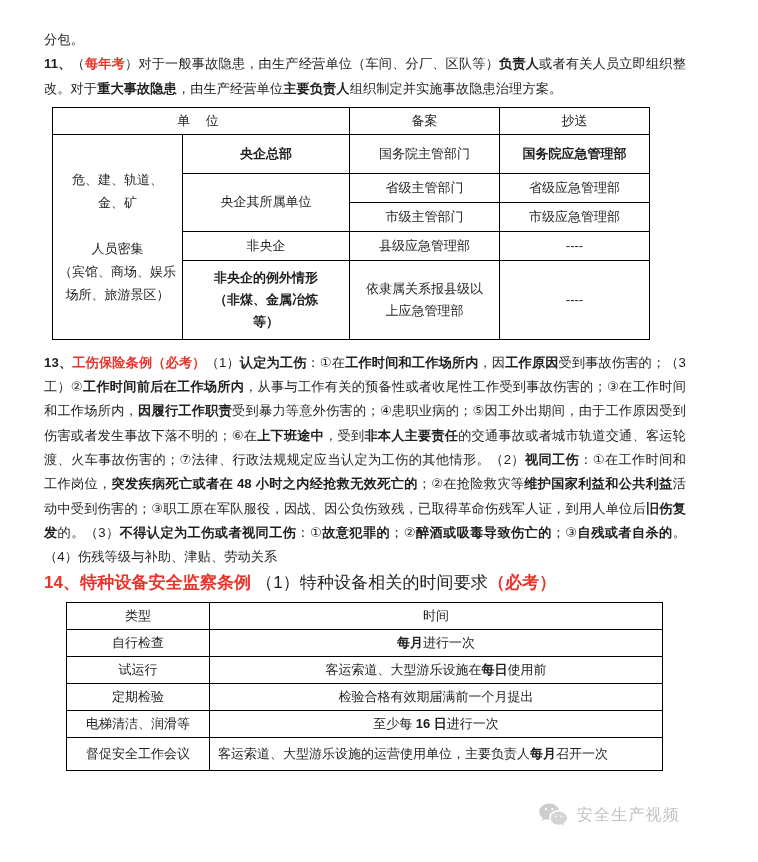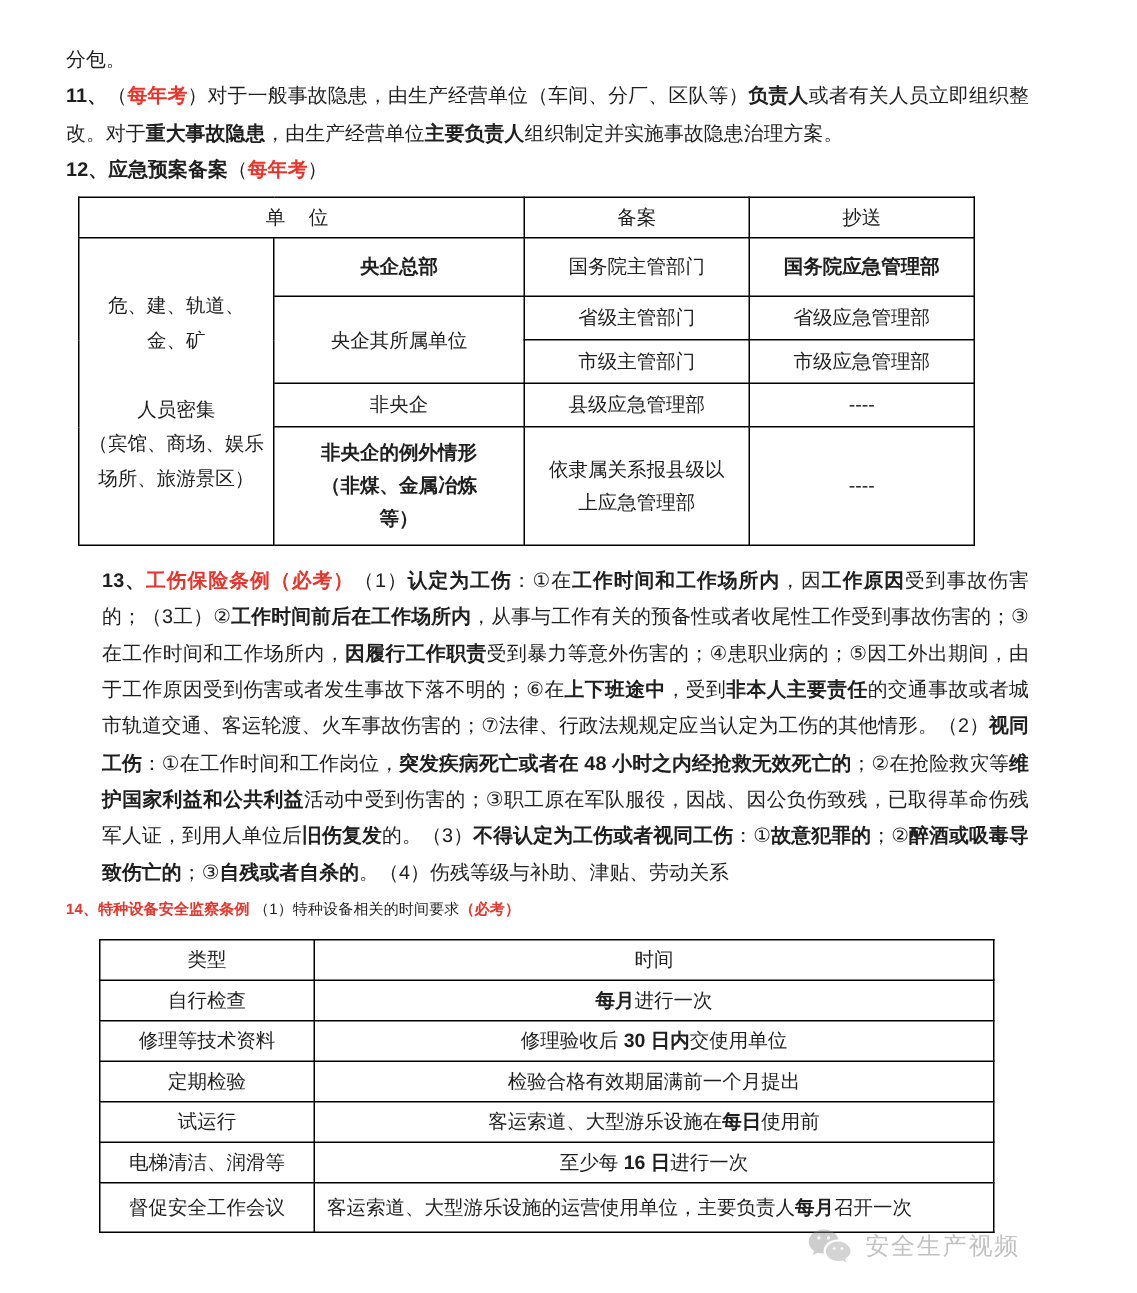--- a/index.html
+++ b/index.html
@@ -75,28 +75,28 @@
     width: 596px;
     margin: 7px 0 0 22px;
   }
   #table-special-equipment .c0 { width: 143px; }
   #table-special-equipment .c1 { width: 453px; }
   #table-special-equipment td { padding: 3px 4px; }
 
   
   .gap-after-table-12 { height: 11px; }
 
-  .section-13 { margin-top: 0px; margin-left: 24px; }
-  .section-14-title { margin-top: 1px; font-size: 10px; line-height: 24.3px; }
+  .section-13 { margin-top: 0px; }
+  .section-14-title { margin-top: 1px; font-size: 17px; line-height: 24.3px; }
 
   
   .footer-brand {
     position: absolute;
     right: 24px;
-    bottom: 18px;
+    bottom: 34px;
     display: flex;
     align-items: center;
     gap: 9px;
     opacity: 0.42;
   }
   .footer-brand .wechat-mark {
     width: 30px;
     height: 26px;
     position: relative;
     flex: 0 0 auto;
@@ -112,21 +112,20 @@
 </head>
 <body>
 
 <div class="page">
   <div class="content">
 
     <p class="para lead"><span>分包。</span></p>
 
     <p class="para"><span class="b">11、</span><span>（</span><span class="redb">每年考</span><span>）</span><span>对于一般事故隐患，由生产经营单位（车间、分厂、区队等）</span><span class="b">负责人</span><span>或者有关人员立即组织整改。</span><span>对于</span><span class="b">重大事故隐患</span><span>，由生产经营单位</span><span class="b">主要负责人</span><span>组织制定并实施事故隐患治理方案。</span></p>
 
-    <p class="para"><span class="b">12、</span><span class="b">应急预案备案</span><span>（</span><span class="redb">每年考</span><span>）</span></p>
 
     <table id="table-emergency-plan" class="doc-table">
       <colgroup>
         <col class="c0">
           <col class="c1">
           <col class="c2">
           <col class="c3">
       </colgroup>
       <tbody>
         <tr class="hdr">
@@ -184,30 +183,26 @@
       <tbody>
         <tr>
           <td>类型</td>
           <td>时间</td>
         </tr>
         <tr>
           <td>自行检查</td>
           <td><span></span><span class="b">每月</span><span>进行一次</span></td>
         </tr>
         <tr>
-          <td>修理等技术资料</td>
-          <td><span>修理验收后 </span><span class="b">30 日内</span><span>交使用单位</span></td>
+          <td>试运行</td>
+          <td><span>客运索道、大型游乐设施在</span><span class="b">每日</span><span>使用前</span></td>
         </tr>
         <tr>
           <td>定期检验</td>
           <td><span>检验合格有效期届满前一个月提出</span><span class="b"></span><span></span></td>
-        </tr>
-        <tr>
-          <td>试运行</td>
-          <td><span>客运索道、大型游乐设施在</span><span class="b">每日</span><span>使用前</span></td>
         </tr>
         <tr>
           <td>电梯清洁、润滑等</td>
           <td><span>至少每 </span><span class="b">16 日</span><span>进行一次</span></td>
         </tr>
         <tr>
           <td>督促安全工作会议</td>
           <td style="text-align:left;line-height:22px;padding:5px 8px"><span>客运索道、大型游乐设施的运营使用单位，主要负责人</span><span class="b">每月</span><span>召开一次</span></td>
         </tr>
       </tbody>

